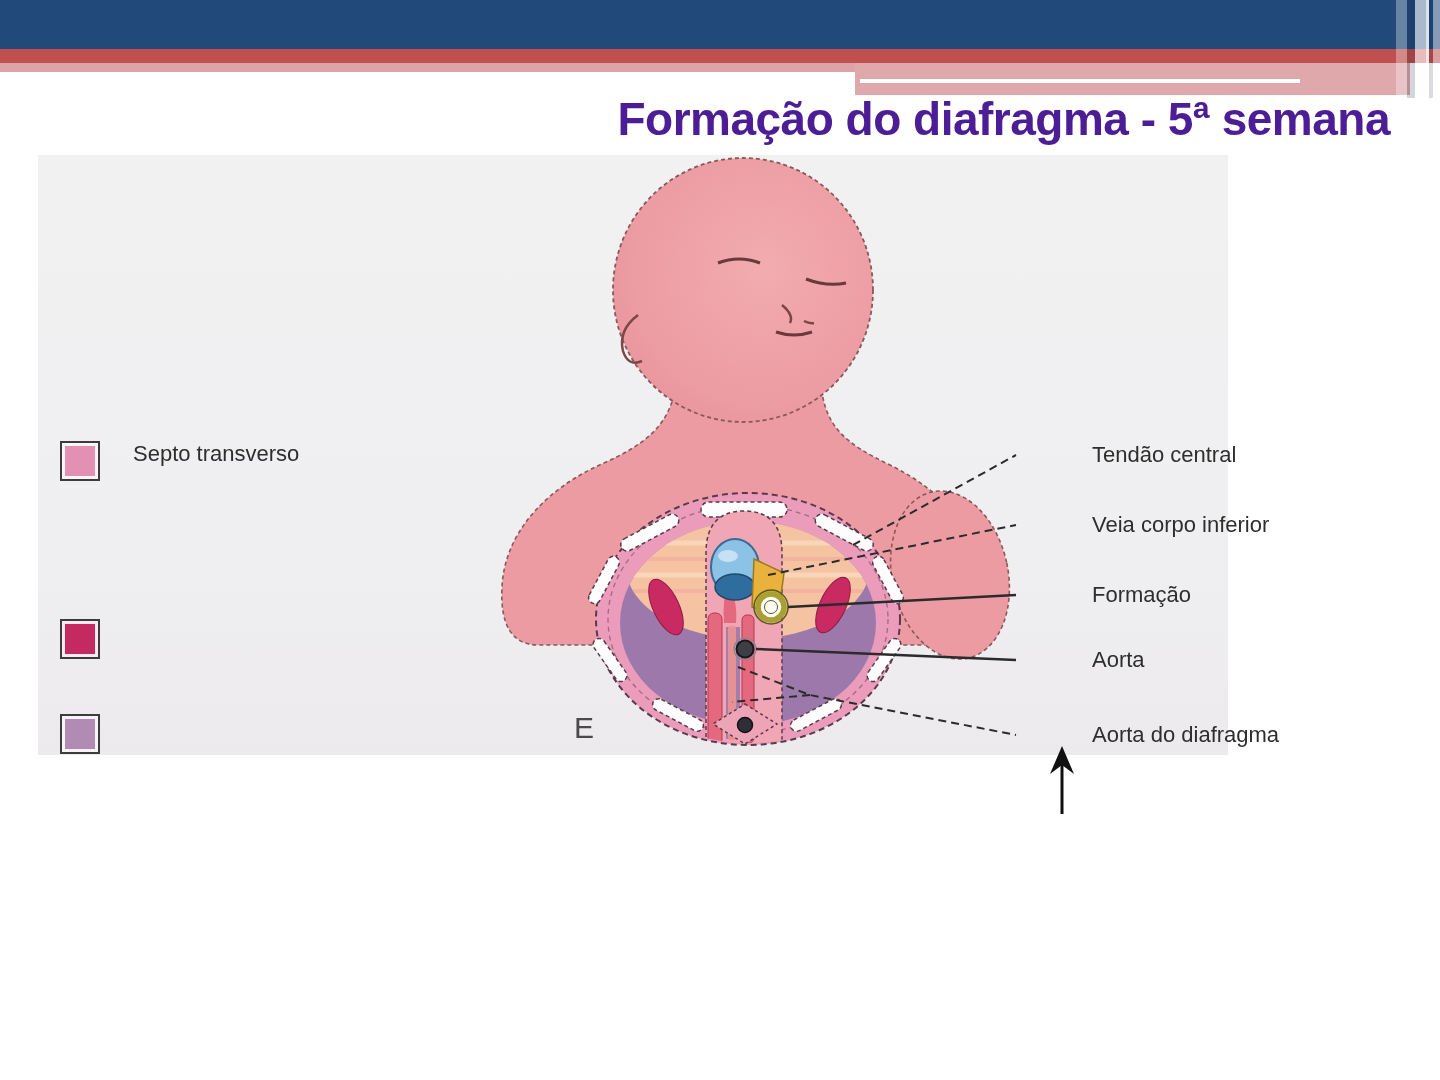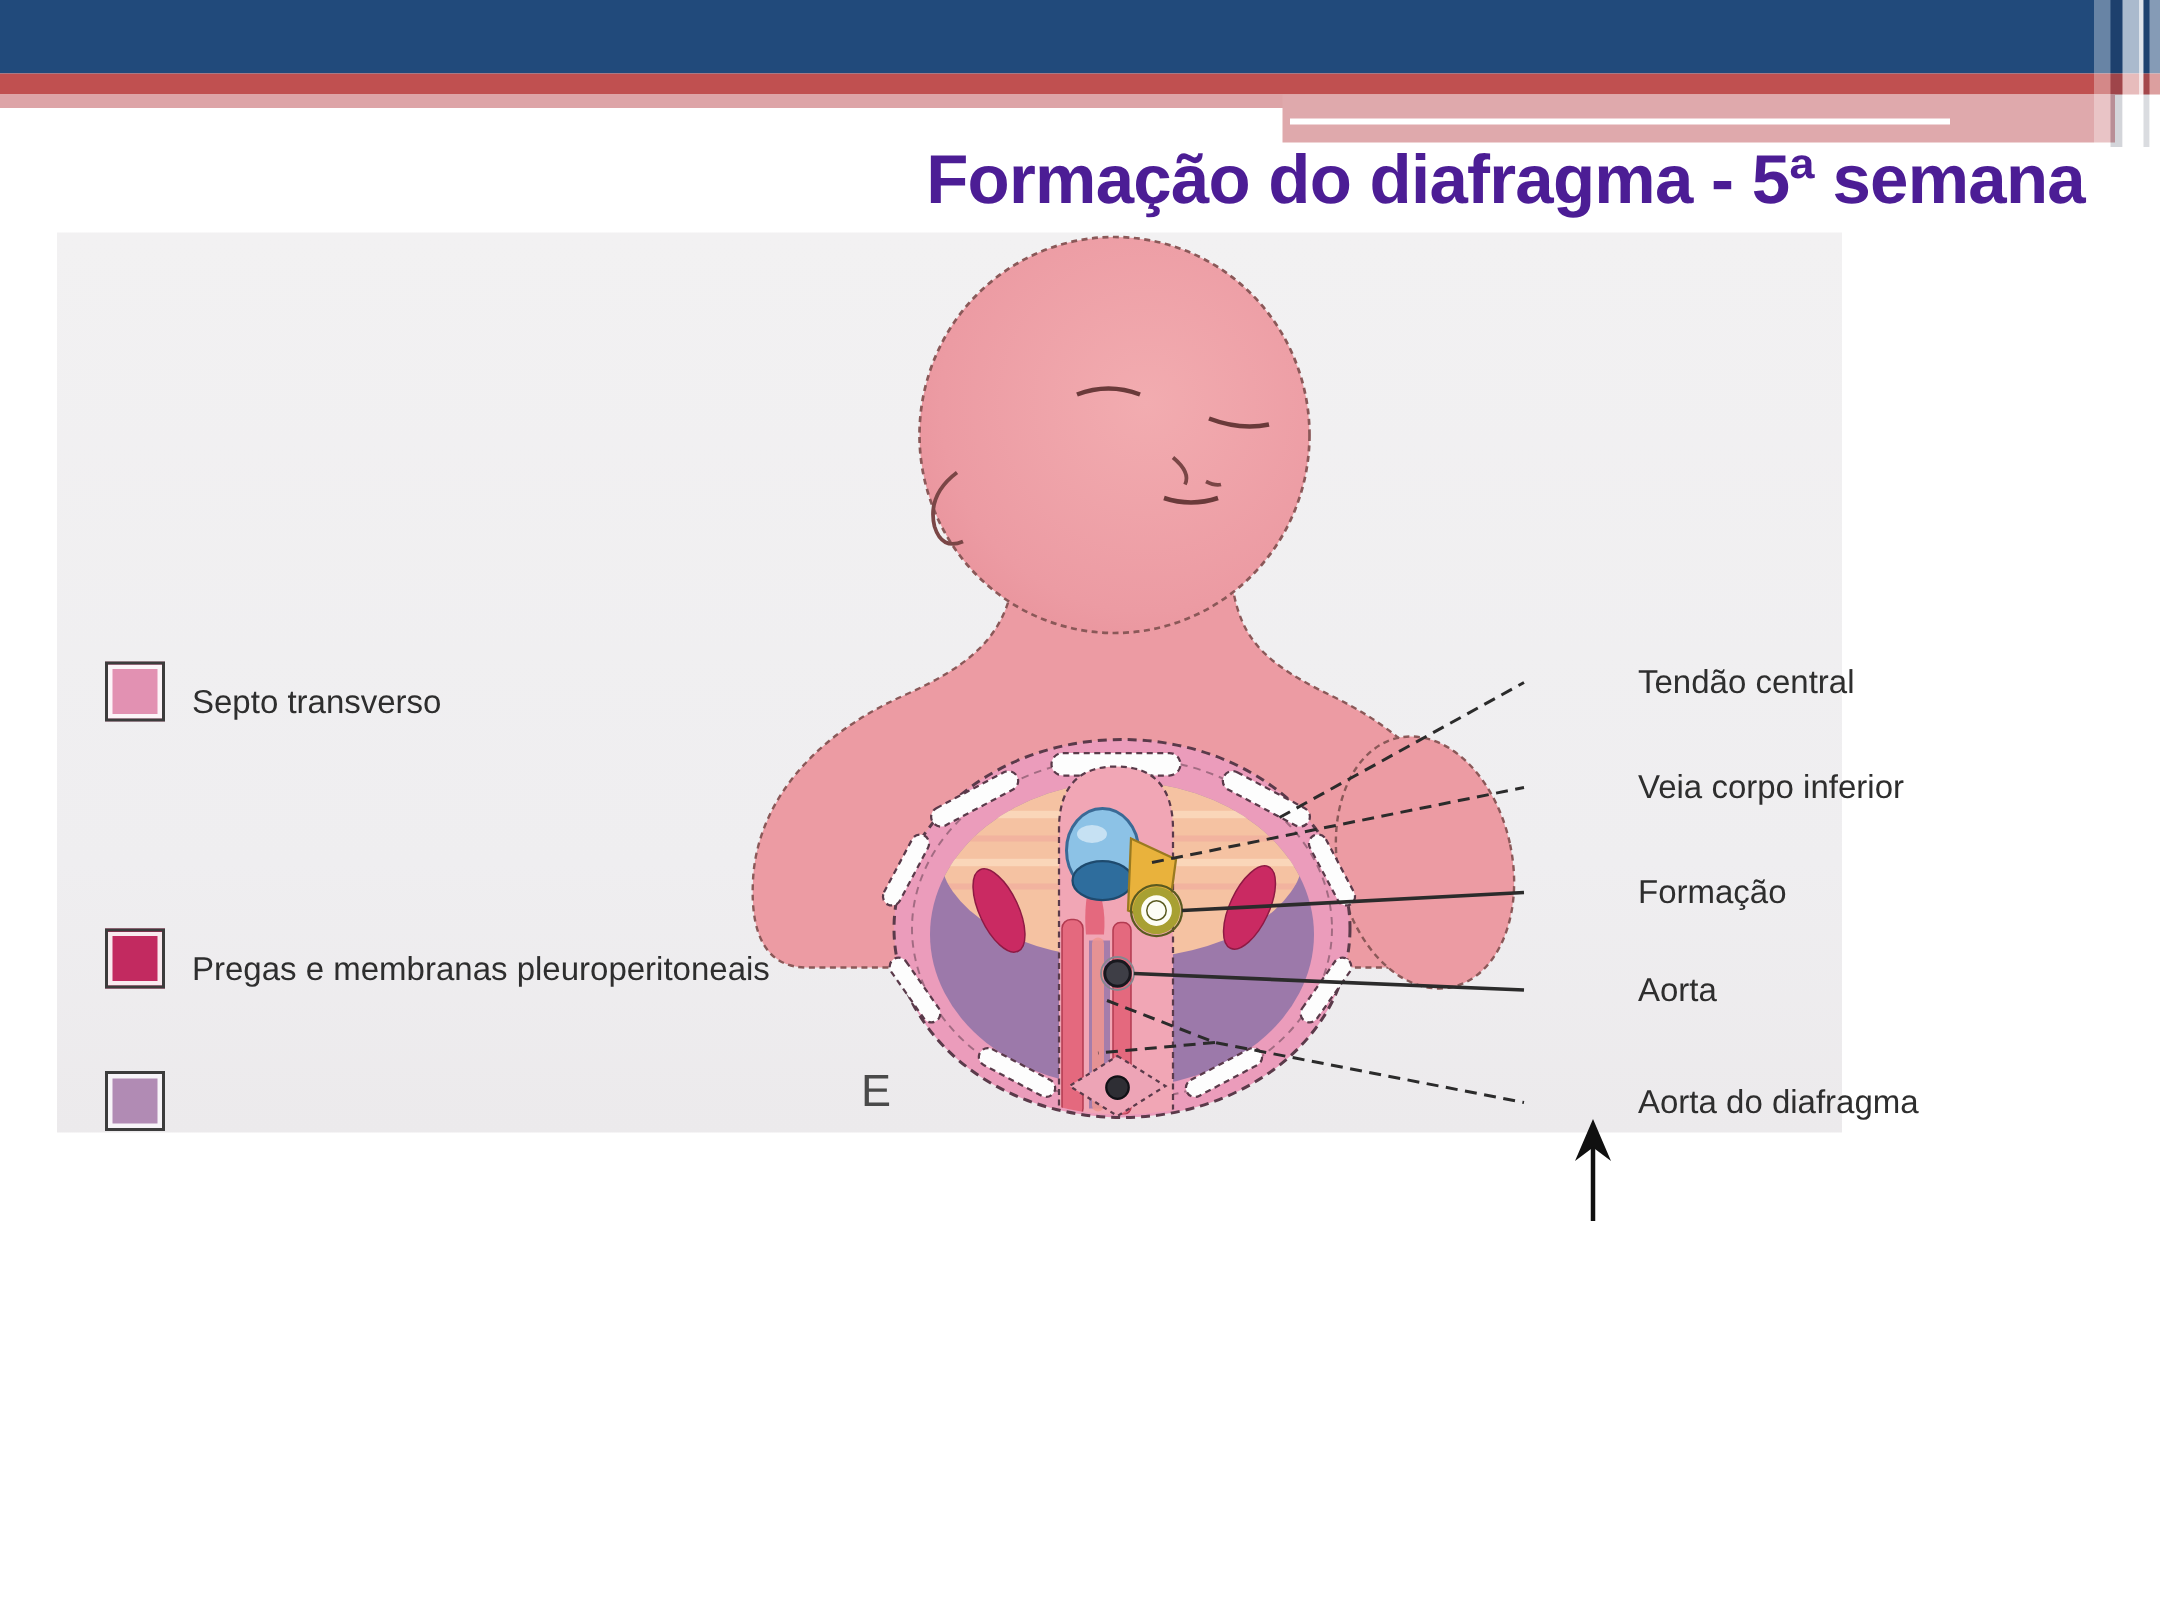--- a/index.html
+++ b/index.html
@@ -28,21 +28,21 @@
     text-align:right;font-size:46px;font-weight:bold;letter-spacing:-0.5px;
     line-height:54px;white-space:nowrap;
   }
   
   .figure-scan{
     position:absolute;left:38px;top:155px;width:1190px;height:600px;
     background:linear-gradient(180deg,#f2f1f2 0%,#efeef0 70%,#eceaec 100%);
   }
   .figure-scan svg{position:absolute;left:0;top:0;}
   
-  .legend-item{position:absolute;left:32px;display:flex;align-items:flex-end;gap:18px;}
+  .legend-item{position:absolute;left:22px;display:flex;align-items:flex-start;gap:33px;}
   .legend-swatch{
     width:36px;height:36px;border:2px solid #3c3c3c;
     box-shadow:inset 0 0 0 3px rgba(255,255,255,0.9);flex:0 0 auto;
   }
   .legend-label{font-size:22px;color:#2e2e2e;white-space:nowrap;}
   
   .annotation-label{
     position:absolute;left:1042px;font-size:22px;color:#2e2e2e;white-space:nowrap;height:28px;line-height:28px;margin-left:12px;
   }
   .panel-letter{
@@ -183,21 +183,20 @@
       <path d="M 700,512 L 772,540 L 978,580 M 772,540 L 694,547" stroke-width="2" stroke-dasharray="8 5"></path>
     </g>
   </svg>
 
   <div class="legend-item" style="top:286px;">
     <div class="legend-swatch" style="background: rgb(226, 145, 178);"></div>
     <div class="legend-label">Septo transverso</div>
   </div>
   <div class="legend-item" style="top:464px;">
     <div class="legend-swatch" style="background: rgb(194, 42, 96);"></div>
-    <div class="legend-label">Pregas e membranas pleuroperitoneais</div>
   </div>
   <div class="legend-item" style="top:559px;">
     <div class="legend-swatch" style="background: rgb(177, 139, 180);"></div>
   </div>
 
   <div class="annotation-label" style="top:286px;">Tendão central</div>
   <div class="annotation-label" style="top:356px;">Veia corpo inferior</div>
   <div class="annotation-label" style="top:426px;">Formação</div>
   <div class="annotation-label" style="top:491px;">Aorta</div>
   <div class="annotation-label" style="top:566px;">Aorta do diafragma</div>

